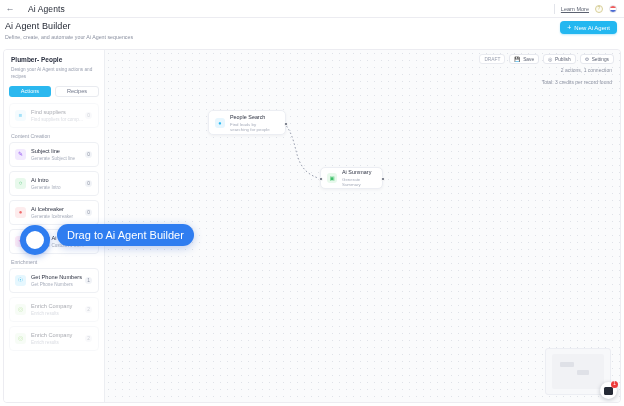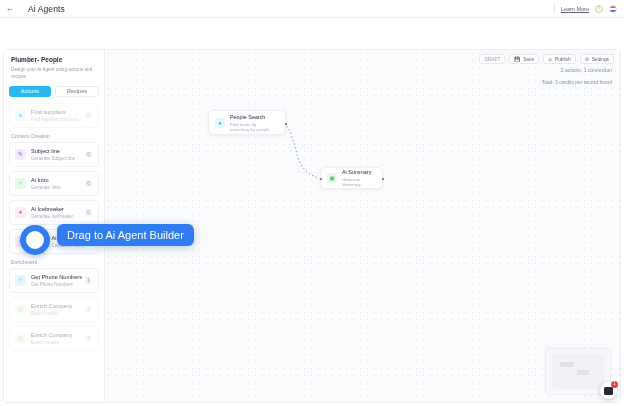--- a/index.html
+++ b/index.html
@@ -149,21 +149,21 @@
 
   
   .drag-layer { position: absolute; left: 0; top: 0; width: 618px; height: 354px; pointer-events: none; }
   .drag-ring {
     position: absolute; width: 30px; height: 30px; border-radius: 50%;
     border: 6px solid #2f7df0; background: #ffffff;
     box-shadow: 0 2px 6px rgba(40,90,200,.35);
   }
   .drag-bubble {
     position: absolute; background: #2f7df0; color: #ffffff;
-    border-radius: 6px; padding: 5px 10px; font-size: 11px;
+    border-radius: 11px; padding: 5px 10px; font-size: 11px;
     box-shadow: 0 2px 8px rgba(40,90,200,.3); white-space: nowrap;
   }
 
   
   .minimap {
     position: absolute; right: 9px; bottom: 7px; width: 66px; height: 47px;
     background: #f7f8fa; border: 1px solid #eceef3; border-radius: 3px;
   }
   .mm-inner { position: absolute; left: 6px; top: 5px; right: 6px; bottom: 5px; background: #f1f2f5; border-radius: 2px; }
   .mm-node { position: absolute; background: #dfe1e7; border-radius: 1px; }
@@ -202,20 +202,28 @@
     <div class="back-btn">←</div>
     <div class="topbar-title">Ai Agents</div>
     <div class="topbar-right">
       <div class="topbar-sep"></div>
       <a class="learn-more" href="#">Learn More</a>
       <div class="ic-round ic-help">?</div>
       <div class="flag"></div>
     </div>
   </div>
 
+  <div class="pagehead">
+    <div class="page-title">Ai Agent Builder</div>
+    <div class="page-sub">Define, create, and automate your Ai Agent sequences</div>
+    <div class="new-agent-btn">
+      <span class="plus-ic">+</span>
+      <span>New Ai Agent</span>
+    </div>
+  </div>
 
   <div class="workspace">
 
     <div class="sidebar">
       <div class="sb-title">Plumber- People</div>
       <div class="sb-desc">Design your Ai Agent using actions and recipes</div>
       <div class="tabs">
         <div class="tab tab-active">Actions</div>
         <div class="tab tab-idle">Recipes</div>
       </div>

